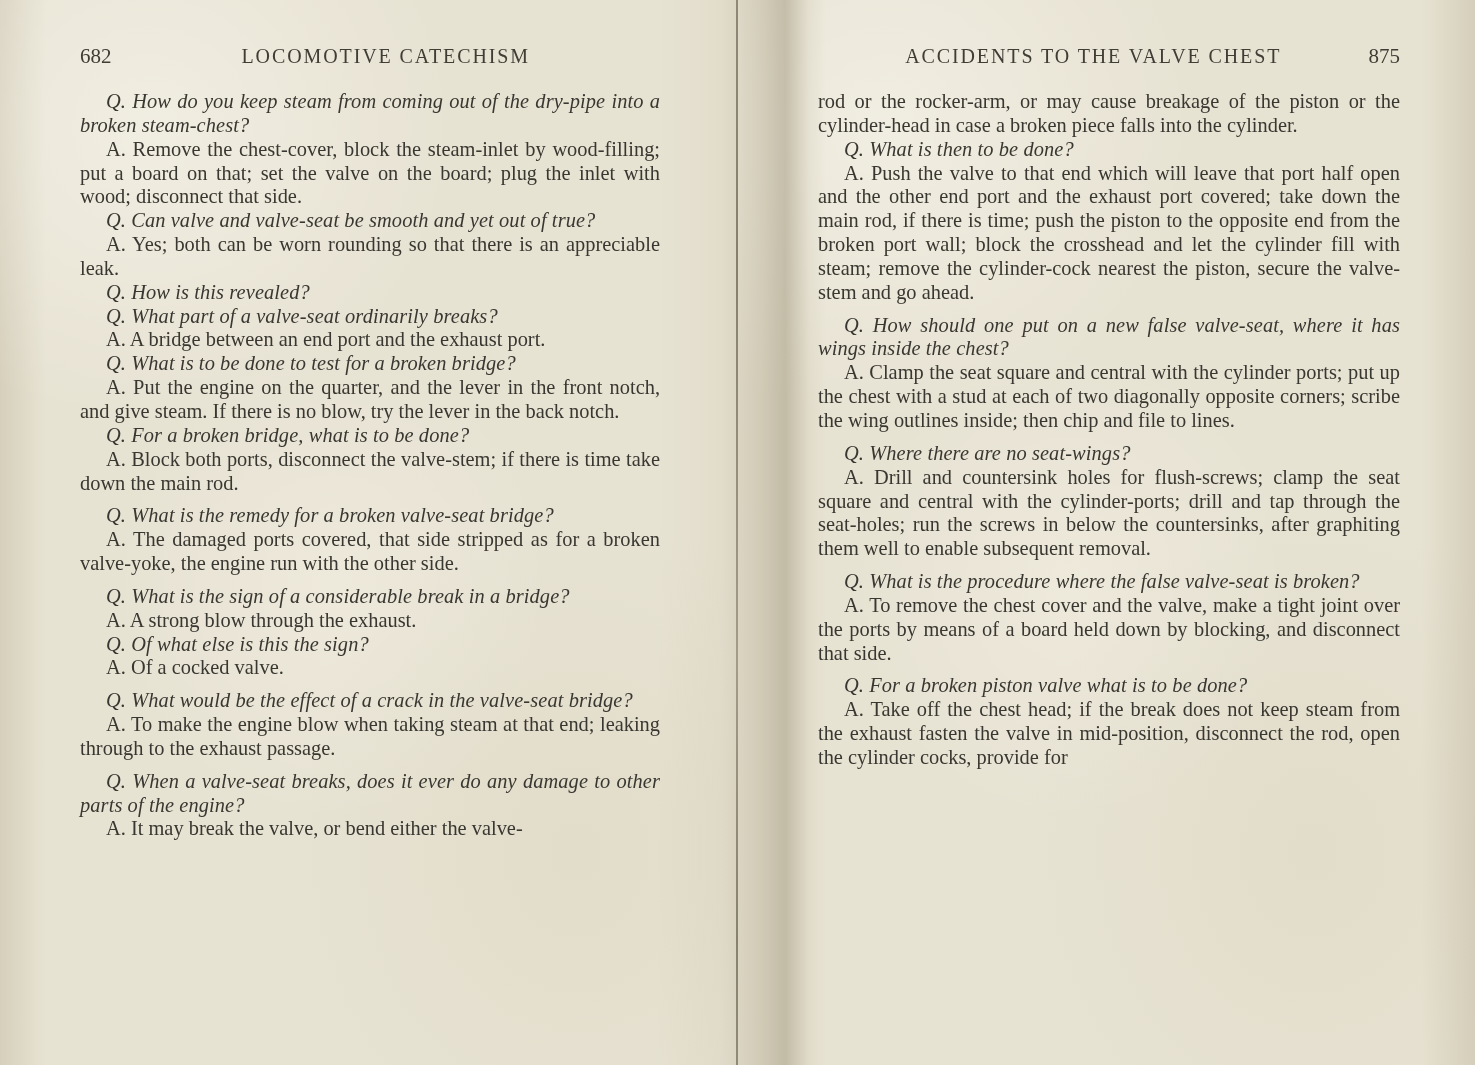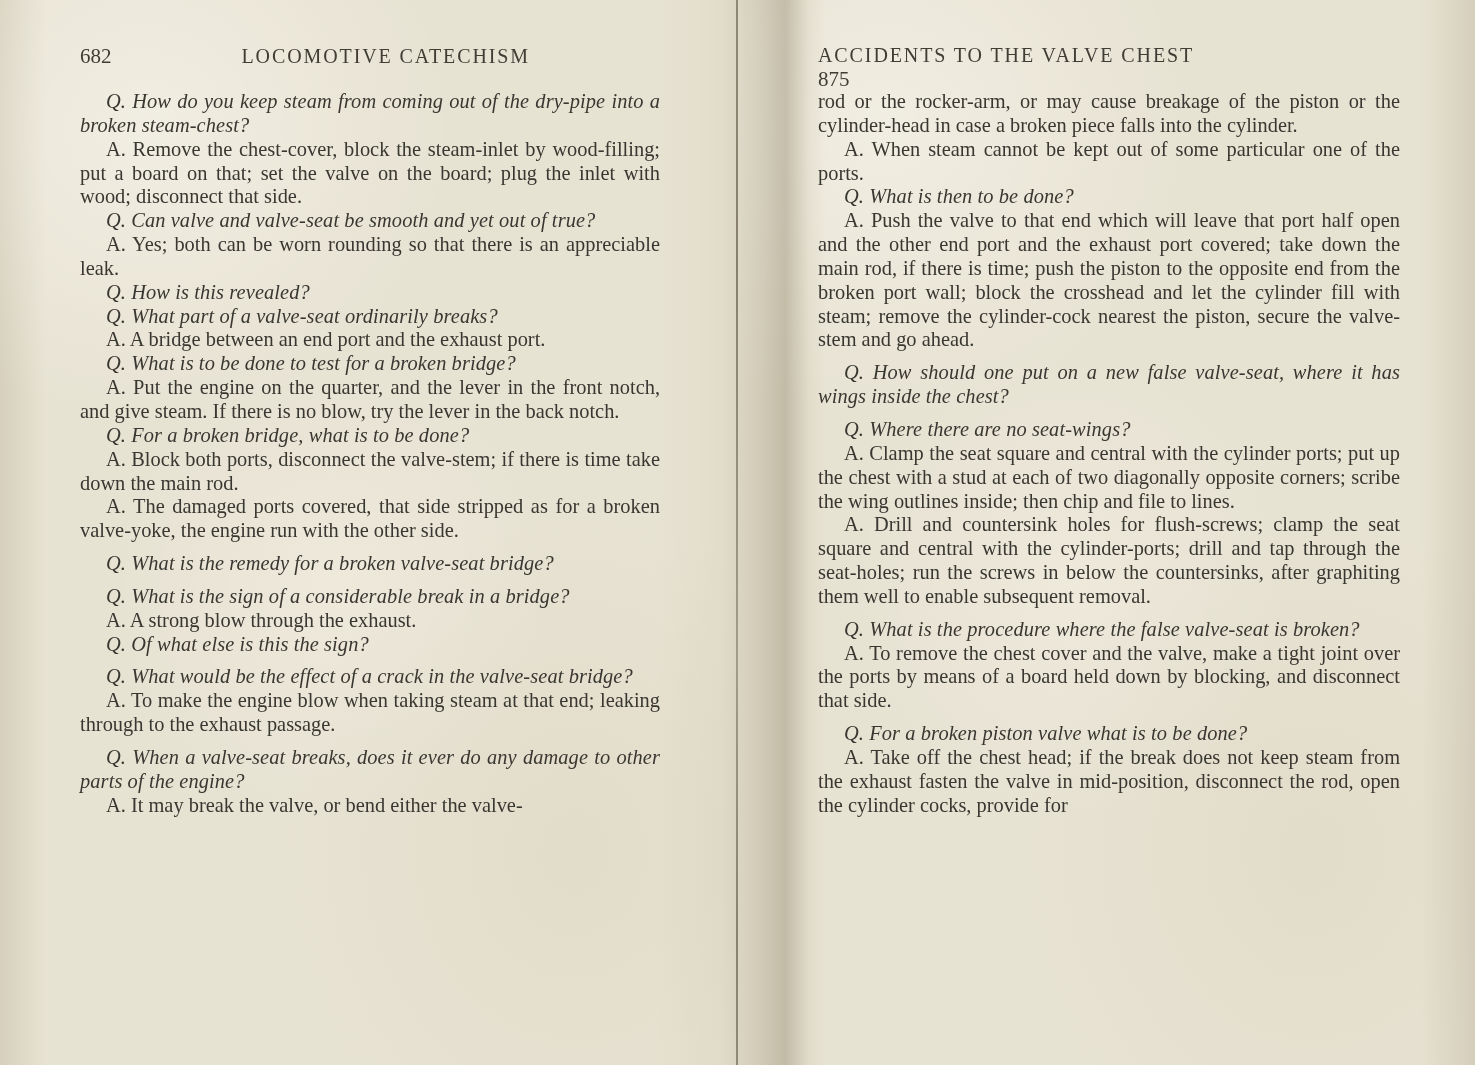--- a/index.html
+++ b/index.html
@@ -95,21 +95,21 @@
     top: 44px;
     height: 28px;
     display: flex;
     align-items: baseline;
     font-size: 20.5px;
     letter-spacing: 0.8px;
     color: #33312b;
     white-space: nowrap;
   }
   .runhead.left  { left: 80px;  width: 580px; }
-  .runhead.right { left: 818px; width: 582px; flex-direction: column; }
+  .runhead.right { left: 818px; width: 582px; }
 
   .folio {
     font-size: 21px;
     letter-spacing: 0;
     color: #33312b;
   }
   .runtitle {
     flex: 1;
     text-align: center;
     font-size: 20px;
@@ -183,44 +183,44 @@
       <p class="para a"><span class="tag">A.</span> Remove the chest-cover, block the steam-inlet by wood-filling; put a board on that; set the valve on the board; plug the inlet with wood; disconnect that side.</p>
       <p class="para q"><span class="tag">Q.</span> Can valve and valve-seat be smooth and yet out of true?</p>
       <p class="para a"><span class="tag">A.</span> Yes; both can be worn rounding so that there is an appreciable leak.</p>
       <p class="para q"><span class="tag">Q.</span> How is this revealed?</p>
       <p class="para q"><span class="tag">Q.</span> What part of a valve-seat ordinarily breaks?</p>
       <p class="para a"><span class="tag">A.</span> A bridge between an end port and the exhaust port.</p>
       <p class="para q"><span class="tag">Q.</span> What is to be done to test for a broken bridge?</p>
       <p class="para a"><span class="tag">A.</span> Put the engine on the quarter, and the lever in the front notch, and give steam.  If there is no blow, try the lever in the back notch.</p>
       <p class="para q"><span class="tag">Q.</span> For a broken bridge, what is to be done?</p>
       <p class="para a"><span class="tag">A.</span> Block both ports, disconnect the valve-stem; if there is time take down the main rod.</p>
+      <p class="para q gap-before"><span class="tag">Q.</span> What is the remedy for a broken valve-seat bridge?</p>
       <p class="para a"><span class="tag">A.</span> The damaged ports covered, that side stripped as for a broken valve-yoke, the engine run with the other side.</p>
-      <p class="para q gap-before"><span class="tag">Q.</span> What is the remedy for a broken valve-seat bridge?</p>
       <p class="para q gap-before"><span class="tag">Q.</span> What is the sign of a considerable break in a bridge?</p>
       <p class="para a"><span class="tag">A.</span> A strong blow through the exhaust.</p>
       <p class="para q"><span class="tag">Q.</span> Of what else is this the sign?</p>
+      <p class="para a"><span class="tag">A.</span> Of a cocked valve.</p>
       <p class="para q gap-before"><span class="tag">Q.</span> What would be the effect of a crack in the valve-seat bridge?</p>
       <p class="para a"><span class="tag">A.</span> To make the engine blow when taking steam at that end; leaking through to the exhaust passage.</p>
       <p class="para q gap-before"><span class="tag">Q.</span> When a valve-seat breaks, does it ever do any damage to other parts of the engine?</p>
       <p class="para a"><span class="tag">A.</span> It may break the valve, or bend either the valve-</p>
     </div>
 
   <div class="runhead right">
     <span class="runtitle">ACCIDENTS TO THE VALVE CHEST</span>
     <span class="folio">875</span>
   </div>
 
   <div class="column right" id="col-right">
       <p class="para a cont">rod or the rocker-arm, or may cause breakage of the piston or the cylinder-head in case a broken piece falls into the cylinder.</p>
-      <p class="para a"><span class="tag">A.</span> When steam cannot be kept out of some particular one of the ports.</p>
       <p class="para q"><span class="tag">Q.</span> What is then to be done?</p>
       <p class="para a"><span class="tag">A.</span> Push the valve to that end which will leave that port half open and the other end port and the exhaust port covered; take down the main rod, if there is time; push the piston to the opposite end from the broken port wall; block the crosshead and let the cylinder fill with steam; remove the cylinder-cock nearest the piston, secure the valve-stem and go ahead.</p>
       <p class="para q gap-before"><span class="tag">Q.</span> How should one put on a new false valve-seat, where it has wings inside the chest?</p>
+      <p class="para a"><span class="tag">A.</span> Clamp the seat square and central with the cylinder ports; put up the chest with a stud at each of two diagonally opposite corners; scribe the wing outlines inside; then chip and file to lines.</p>
       <p class="para q gap-before"><span class="tag">Q.</span> Where there are no seat-wings?</p>
-      <p class="para a"><span class="tag">A.</span> Clamp the seat square and central with the cylinder ports; put up the chest with a stud at each of two diagonally opposite corners; scribe the wing outlines inside; then chip and file to lines.</p>
       <p class="para a"><span class="tag">A.</span> Drill and countersink holes for flush-screws; clamp the seat square and central with the cylinder-ports; drill and tap through the seat-holes; run the screws in below the countersinks, after graphiting them well to enable subsequent removal.</p>
       <p class="para q gap-before"><span class="tag">Q.</span> What is the procedure where the false valve-seat is broken?</p>
       <p class="para a"><span class="tag">A.</span> To remove the chest cover and the valve, make a tight joint over the ports by means of a board held down by blocking, and disconnect that side.</p>
       <p class="para q gap-before"><span class="tag">Q.</span> For a broken piston valve what is to be done?</p>
       <p class="para a"><span class="tag">A.</span> Take off the chest head; if the break does not keep steam from the exhaust fasten the valve in mid-position, disconnect the rod, open the cylinder cocks, provide for</p>
     </div>
 
   <div id="scan-tint"></div>
 </div>
 

